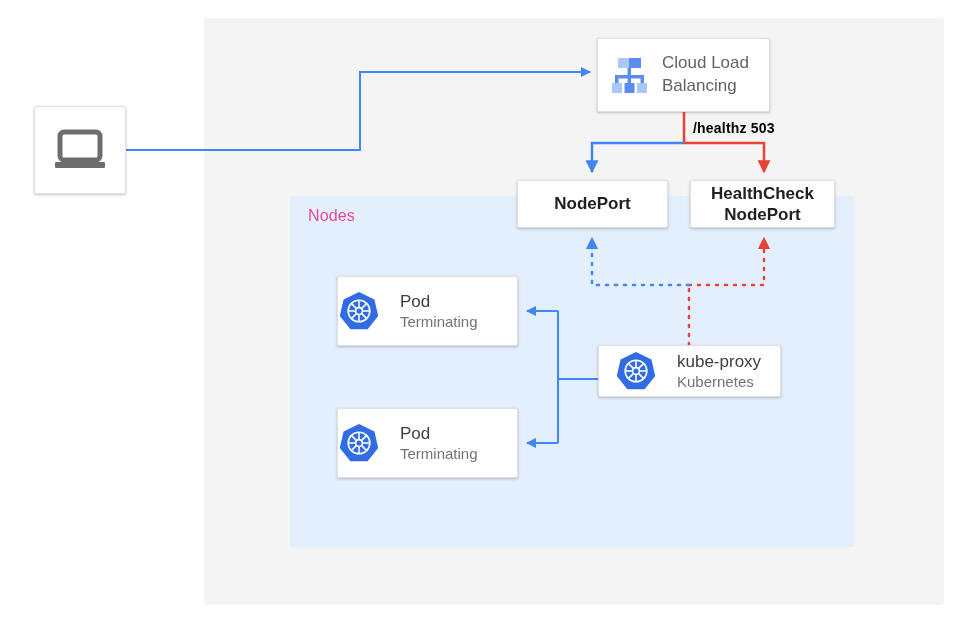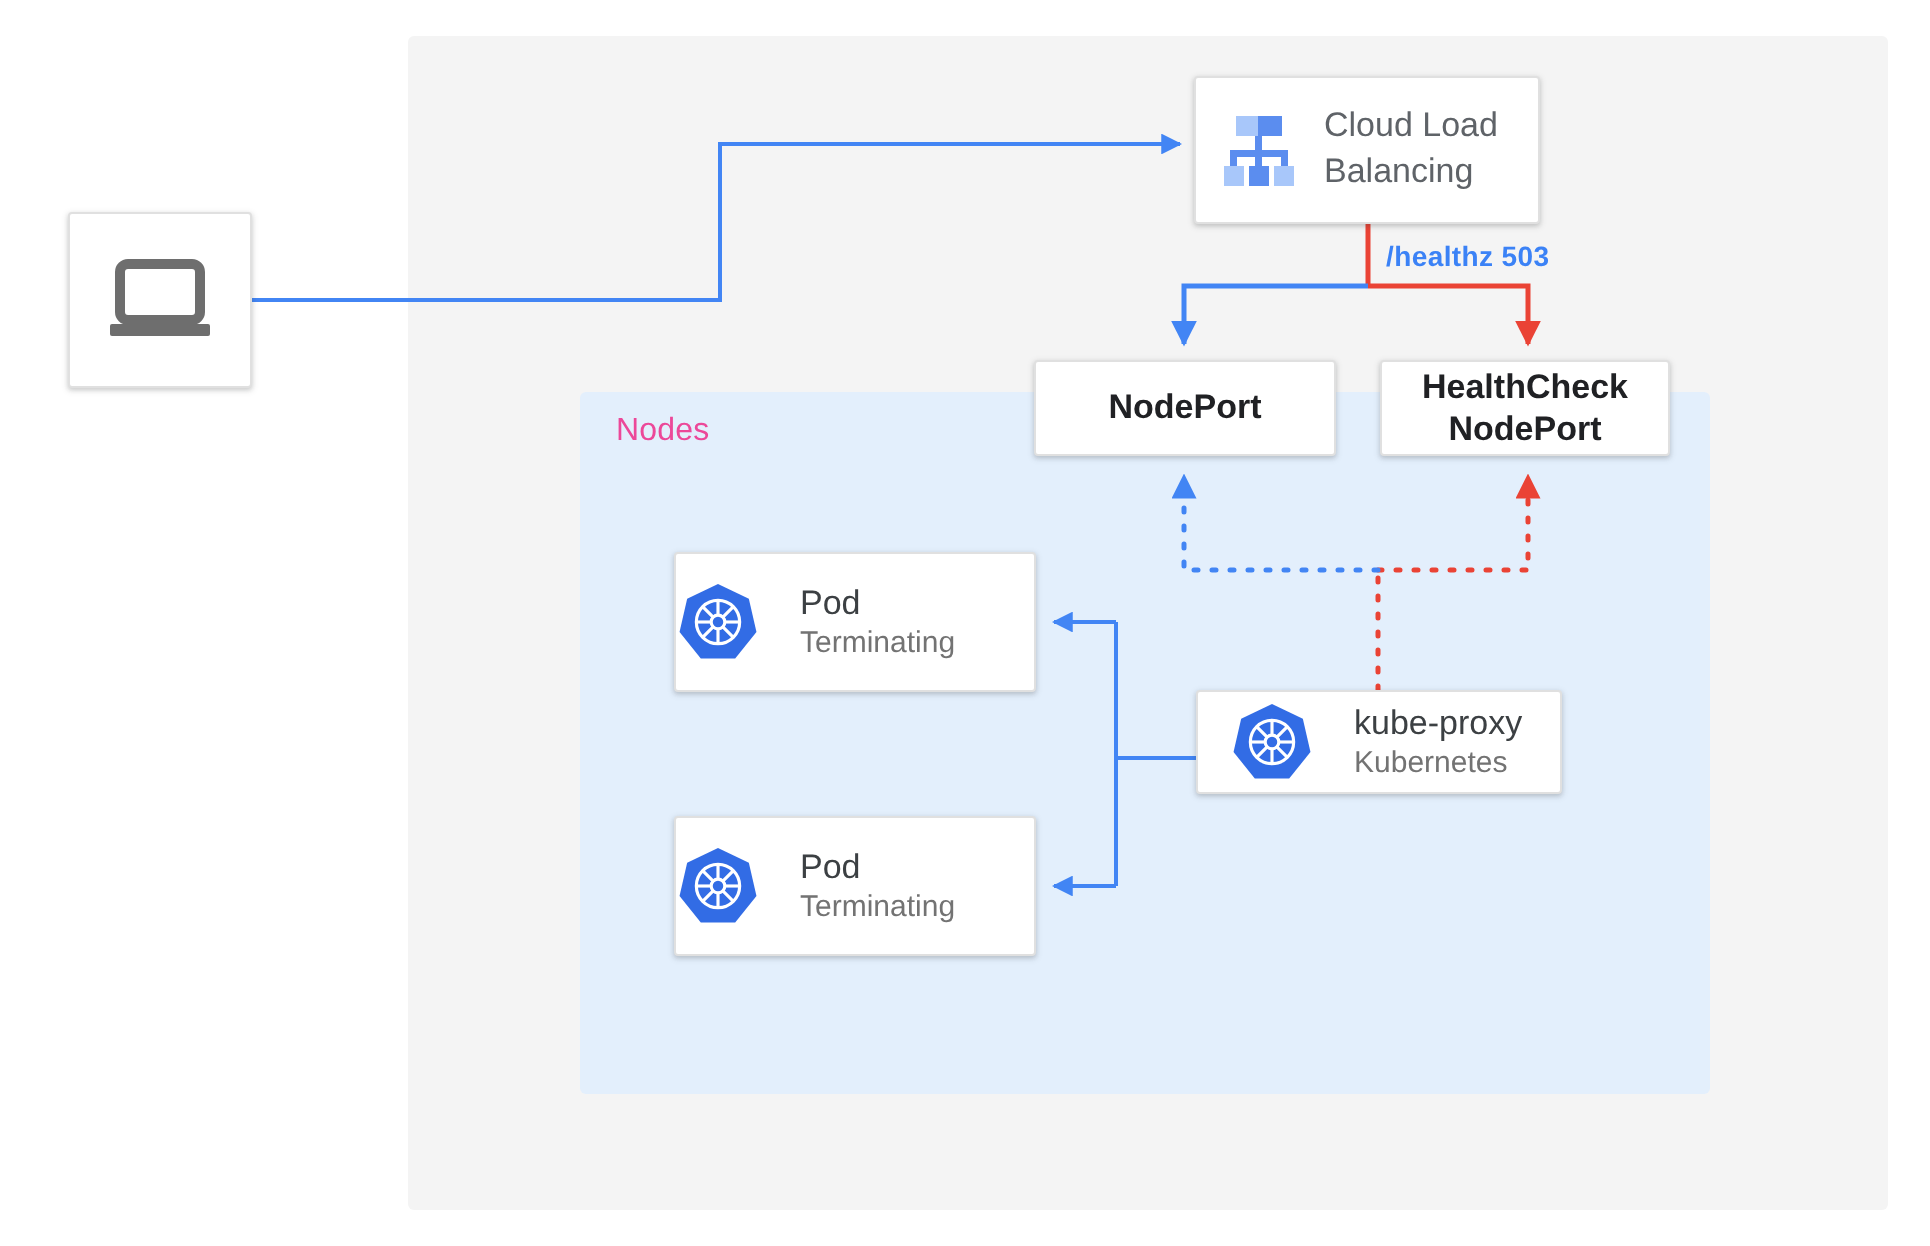--- a/index.html
+++ b/index.html
@@ -132,21 +132,21 @@
     width: 965px; height: 623px;
     pointer-events: none;
   }
 
   .healthz-label {
     position: absolute;
     left: 693px;
     top: 120px;
     font-size: 14px;
     font-weight: bold;
-    color: #3b82f6;
+    color: #000000;
     letter-spacing: 0.2px;
   }
 </style>
 </head>
 <body>
 
 <div id="canvas">
 
   <div class="region-outer"></div>
 

